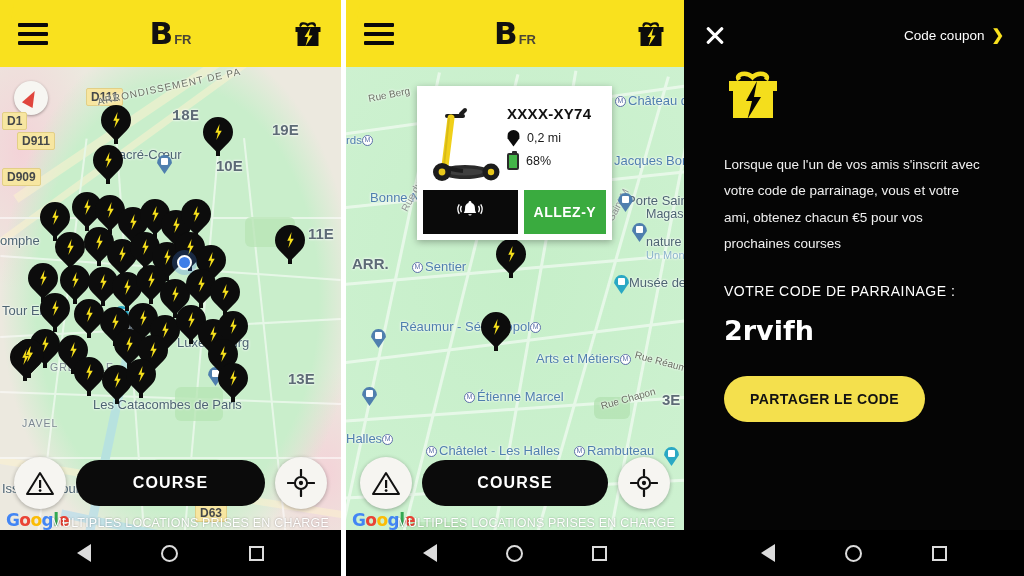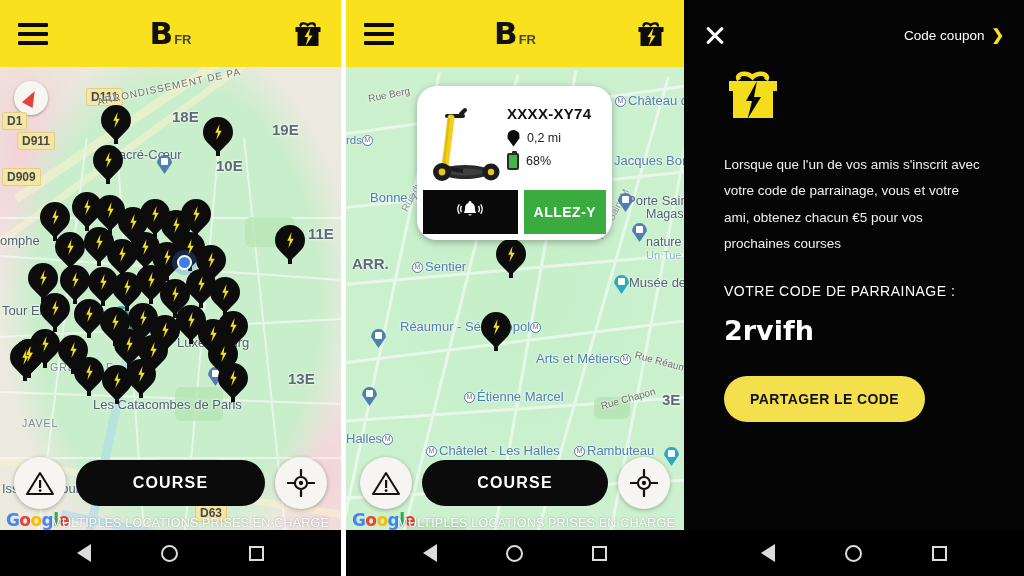--- a/index.html
+++ b/index.html
@@ -172,21 +172,20 @@
     color: #ffffff; font-size: 12.5px; letter-spacing: .2px; margin-left: -18px;
     text-shadow: 0 0 2px rgba(0,0,0,.35);
   }
 
   
   .scooter-card {
     position: absolute; left: 71px; top: 19px; width: 195px;
     background: #ffffff; z-index: 30;
     box-shadow: 0 2px 7px rgba(0,0,0,.3);
     padding: 6px 6px 0 6px;
-    border-radius: 20px;
   }
   .card-top { display: flex; align-items: center; padding: 4px 2px 6px 2px; }
   .scooter-img { width: 78px; height: 88px; position: relative; flex: none; }
   .card-info { flex: 1; padding-left: 4px; }
   .plate { font-size: 15px; font-weight: bold; color: #111; letter-spacing: .3px; margin-bottom: 8px; }
   .info-row { display: flex; align-items: center; gap: 7px; margin-bottom: 6px; }
   .info-row .txt { font-size: 12.5px; color: #1b1b1b; }
   .drop-ic { width: 13px; height: 17px; background: #0b0b0b; border-radius: 50% 50% 50% 50% / 38% 38% 62% 62%;
              clip-path: polygon(50% 100%, 4% 52%, 4% 0, 96% 0, 96% 52%); }
   .batt-ic { width: 12px; height: 17px; border: 2px solid #2b2b2b; border-radius: 2px; position: relative; background: #44b549; }
@@ -288,21 +287,21 @@
         <div class="compass-needle"></div>
       </div>
 
       <div class="lbl-shield" style="left:86px;top:5px;">D111</div>
       <div class="lbl-shield" style="left:2px;top:29px;">D1</div>
       <div class="lbl-shield" style="left:17px;top:49px;">D911</div>
       <div class="lbl-shield" style="left:2px;top:85px;">D909</div>
       <div class="lbl-shield" style="left:195px;top:421px;">D63</div>
       <div class="map-label lbl-road" style="left:96px;top:14px;transform:rotate(-12deg);letter-spacing:1px;">ARRONDISSEMENT DE PA</div>
       <div class="map-label lbl-poi" style="left:110px;top:80px;font-size:13px;">Sacré-Cœur</div>
-      <div class="map-label lbl-arr" style="left:172px;top:41px;">18E</div>
+      <div class="map-label lbl-arr" style="left:172px;top:41px;font-family:Liberation Mono, monospace;">18E</div>
       <div class="map-label lbl-arr" style="left:272px;top:54px;">19E</div>
       <div class="map-label lbl-arr" style="left:216px;top:90px;">10E</div>
       <div class="map-label lbl-arr" style="left:308px;top:158px;">11E</div>
       <div class="map-label lbl-arr" style="left:288px;top:303px;">13E</div>
       <div class="map-label lbl-poi" style="left:0;top:166px;font-size:13px;">omphe</div>
       <div class="map-label lbl-poi" style="left:2px;top:236px;font-size:13px;">Tour Eiffel</div>
       <div class="map-label lbl-hood" style="left:50px;top:294px;">GRENELLE</div>
       <div class="map-label lbl-hood" style="left:22px;top:350px;">JAVEL</div>
       <div class="map-label lbl-poi" style="left:177px;top:250px;font-size:13px;">Le Jar</div>
       <div class="map-label lbl-poi" style="left:177px;top:268px;font-size:13px;">Luxembourg</div>
@@ -639,21 +638,21 @@
       <div class="map-label lbl-metro" style="left:0;top:67px;"><span>rds</span><span class="metro-dot">M</span></div>
       <div class="map-label lbl-metro" style="left:24px;top:100px;font-size:13px;margin-top:23px;">Bonne N</div>
       <div class="map-label lbl-street-rot" style="left:58px;top:138px;">Rue du Sentier</div>
       <div class="map-label lbl-arr" style="left:6px;top:188px;">ARR.</div>
       <div class="map-label lbl-metro" style="left:66px;top:192px;font-size:13px;"><span class="metro-dot">M</span><span>Sentier</span></div>
       <div class="map-label lbl-metro" style="left:269px;top:26px;font-size:13px;"><span class="metro-dot">M</span><span>Château d'</span></div>
       <div class="map-label lbl-metro" style="left:268px;top:86px;font-size:13px;">Jacques Bons</div>
       <div class="map-label lbl-poi" style="left:281px;top:126px;font-size:13px;">Porte Saint</div>
       <div class="map-label lbl-poi" style="left:300px;top:140px;font-size:12.5px;">Magas</div>
       <div class="map-label lbl-poi" style="left:300px;top:168px;font-size:12.5px;">nature</div>
-      <div class="map-label lbl-poi" style="left:300px;top:182px;font-size:11px;color:#8bb4cb;">Un Tue</div>
+      <div class="map-label lbl-poi" style="left:300px;top:182px;font-size:11px;color:#8bb4cb;">Un Mon</div>
       <div class="map-label lbl-poi" style="left:283px;top:208px;font-size:13px;">Musée des</div>
       <div class="map-label lbl-metro" style="left:54px;top:252px;font-size:13px;"><span>Réaumur - Sébastopol</span><span class="metro-dot">M</span></div>
       <div class="map-label lbl-metro" style="left:190px;top:284px;font-size:13px;"><span>Arts et Métiers</span><span class="metro-dot">M</span></div>
       <div class="map-label lbl-road" style="left:288px;top:290px;transform:rotate(15deg);">Rue Réaumur</div>
       <div class="map-label lbl-metro" style="left:118px;top:322px;font-size:13px;"><span class="metro-dot">M</span><span>Étienne Marcel</span></div>
       <div class="map-label lbl-road" style="left:254px;top:326px;transform:rotate(-16deg);">Rue Chapon</div>
       <div class="map-label lbl-arr" style="left:316px;top:324px;">3E</div>
       <div class="map-label lbl-metro" style="left:0;top:364px;font-size:13px;"><span>Halles</span><span class="metro-dot">M</span></div>
       <div class="map-label lbl-metro" style="left:80px;top:376px;font-size:13px;"><span class="metro-dot">M</span><span>Châtelet - Les Halles</span></div>
       <div class="map-label lbl-metro" style="left:228px;top:376px;font-size:13px;"><span class="metro-dot">M</span><span>Rambuteau</span></div>

